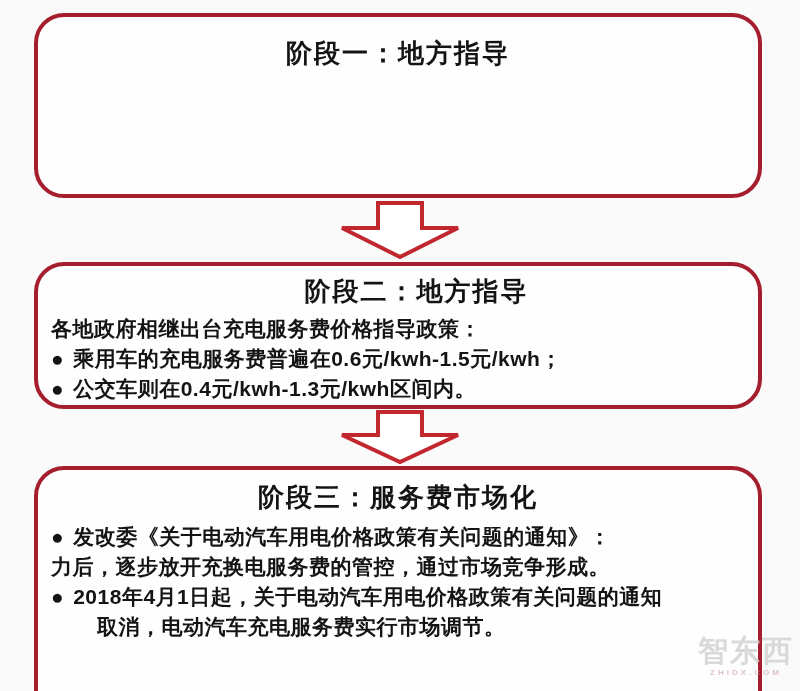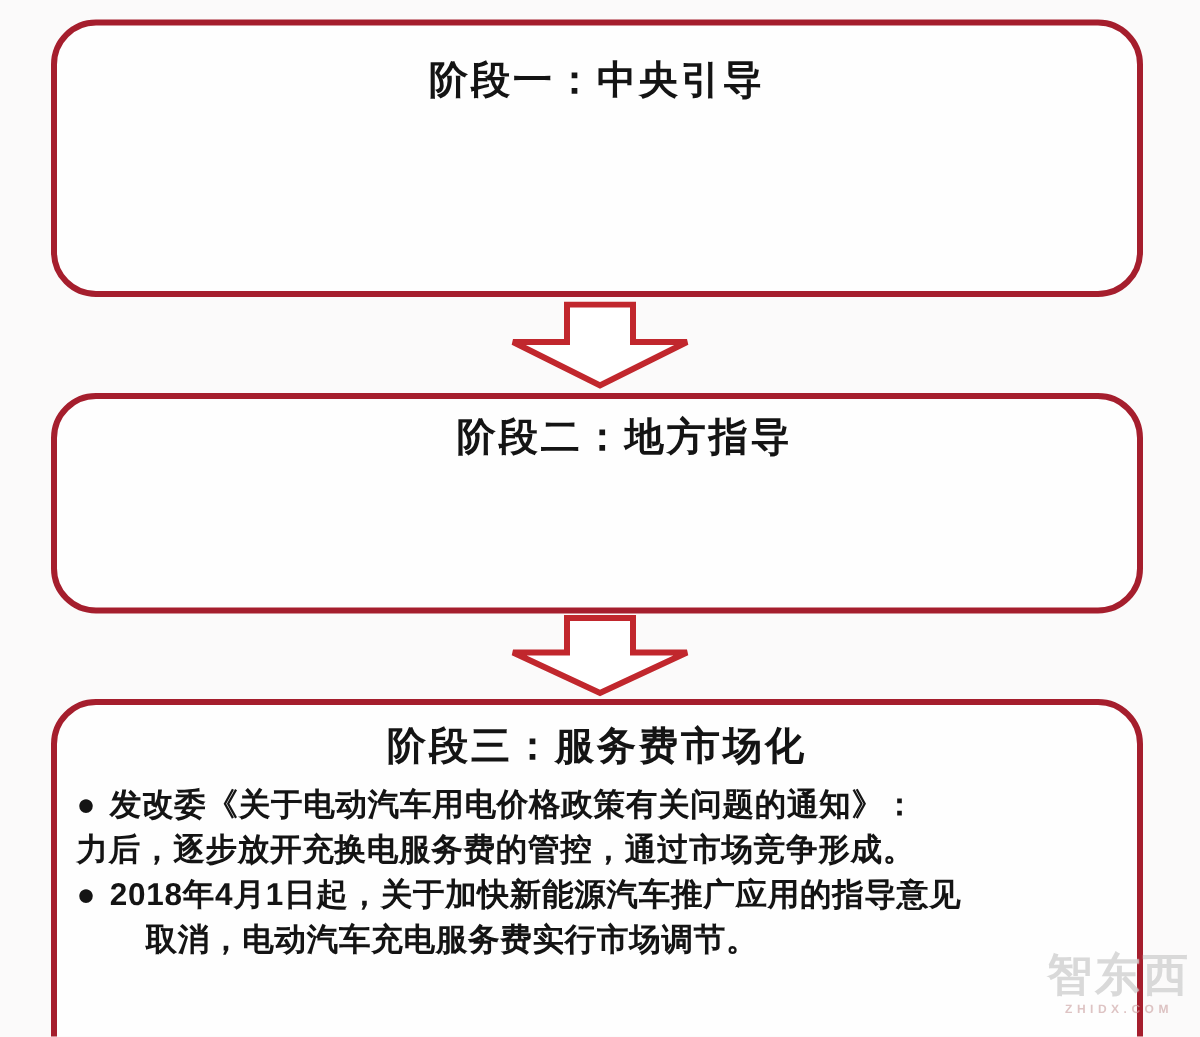--- a/index.html
+++ b/index.html
@@ -65,45 +65,50 @@
     letter-spacing:3px;
     color:rgba(205,165,165,0.65);
   }
 </style>
 </head>
 <body>
 
 <div class="canvas">
 
   <section class="stage" id="stage1">
-    <h2 class="stage-title">阶段一：中央引导</h2>
+    <h2 class="stage-title">阶段一：地方指导</h2>
   </section>
 
   <div class="arrow" id="arrow1">
     <svg viewBox="0 0 124 59" preserveAspectRatio="none" aria-hidden="true">
       <polygon points="40,2 84,2 84,27 120,27 62,56 4,27 40,27" fill="#ffffff" stroke="#c1272d" stroke-width="4" stroke-linejoin="miter"></polygon>
     </svg>
   </div>
 
   <section class="stage" id="stage2">
     <h2 class="stage-title">阶段二：地方指导</h2>
+    <div class="lines">
+      <p class="line"><span>各地政府相继出台充电服务费价格指导政策：</span></p>
+      <p class="line"><span class="dot">●</span><span>乘用车的充电服务费普遍在0.6元/kwh-1.5元/kwh；</span></p>
+      <p class="line"><span class="dot">●</span><span>公交车则在0.4元/kwh-1.3元/kwh区间内。</span></p>
+    </div>
   </section>
 
   <div class="arrow" id="arrow2">
     <svg viewBox="0 0 124 55" preserveAspectRatio="none" aria-hidden="true">
       <polygon points="40,2 84,2 84,25 120,25 62,52 4,25 40,25" fill="#ffffff" stroke="#c1272d" stroke-width="4" stroke-linejoin="miter"></polygon>
     </svg>
   </div>
 
   <section class="stage" id="stage3">
     <h2 class="stage-title">阶段三：服务费市场化</h2>
     <div class="lines">
       <p class="line"><span class="dot">●</span><span>发改委《关于电动汽车用电价格政策有关问题的通知》：</span></p>
       <p class="line flush"><span>力后，逐步放开充换电服务费的管控，通过市场竞争形成。</span></p>
-      <p class="line"><span class="dot">●</span><span>2018年4月1日起，关于加快新能源汽车推广应用的指导意见</span></p>
+      <p class="line"><span class="dot">●</span><span>2018年4月1日起，关于电动汽车用电价格政策有关问题的通知</span></p>
       <p class="line indent-under"><span>取消，电动汽车充电服务费实行市场调节。</span></p>
     </div>
   </section>
 
   <div class="watermark">
     <div class="wm-main">智东西</div>
     <div class="wm-sub">ZHIDX.COM</div>
   </div>
 
 </div>

